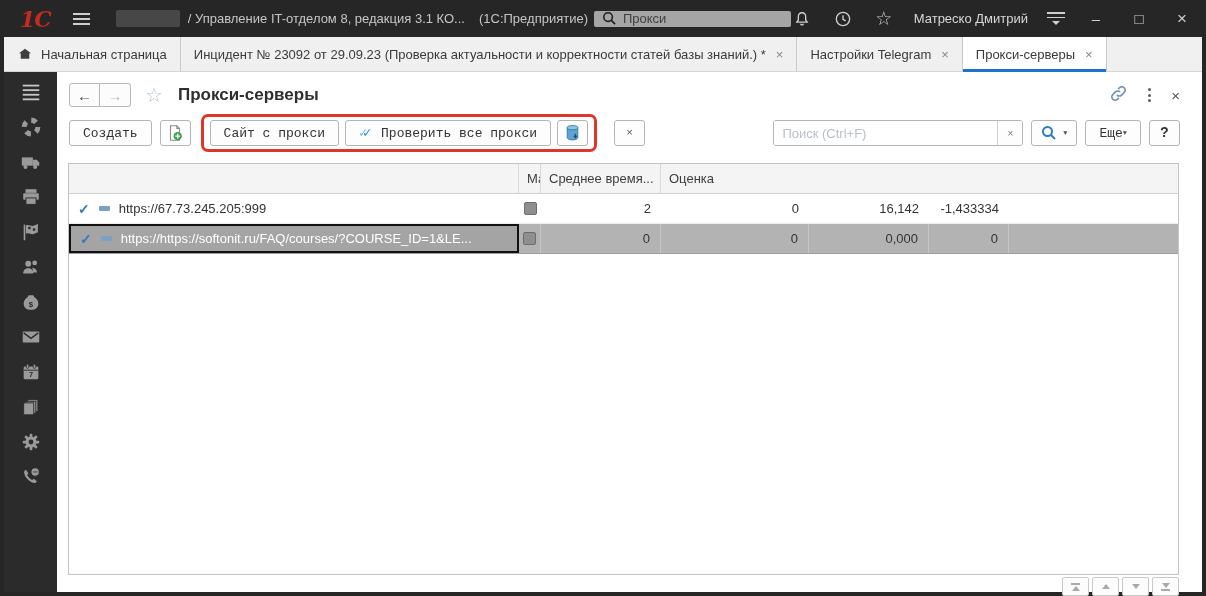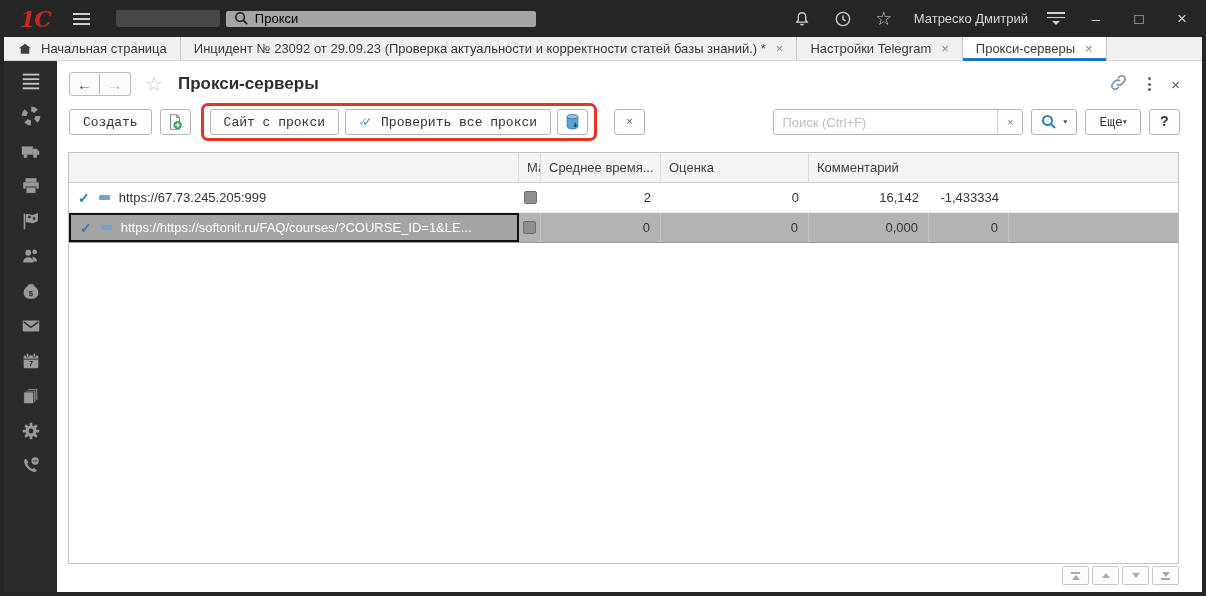--- a/index.html
+++ b/index.html
@@ -8,35 +8,35 @@
   .window { width:1206px; height:596px; display:flex; flex-direction:column; background:#262626; }
 
   
   .titlebar { height:37px; display:flex; align-items:center; padding:0 12px 0 0; background:#262626; flex:none; }
   .logo { color:#c5291f; font-size:22px; font-weight:bold; font-style:italic; font-family:"DejaVu Serif", serif; margin-left:20px; letter-spacing:-1px; }
   .hamburger { display:flex; flex-direction:column; gap:3px; margin-left:22px; cursor:pointer; }
   .hamburger i { display:block; width:17px; height:2px; background:#cfcfcf; }
   .redacted { width:104px; height:17px; background:#474747; border-radius:2px; margin-left:26px; }
   .app-title { color:#c6c6c6; font-size:13px; white-space:nowrap; margin-left:8px; }
   .app-mode { margin-left:14px; }
-  .gsearch { width:310px; height:16px; background:#a5a5a5; border-radius:2px; display:flex; align-items:center; padding:0 8px; gap:6px; color:#000000; font-size:13px; margin-left:6px; cursor:text; }
+  .gsearch { width:310px; height:16px; background:#a5a5a5; border-radius:2px; display:flex; align-items:center; padding:0 8px; gap:6px; color:#404040; font-size:13px; margin-left:6px; cursor:text; }
   .tb-right { margin-left:auto; display:flex; align-items:center; gap:19px; color:#cfcfcf; }
   .tb-ic { width:22px; height:22px; display:flex; align-items:center; justify-content:center; cursor:pointer; }
   .username { font-size:13px; color:#d8d8d8; white-space:nowrap; cursor:pointer; }
   .menu-arrow { display:flex; flex-direction:column; align-items:center; gap:2.5px; cursor:pointer; }
   .menu-arrow i { display:block; width:18px; height:1.8px; background:#cfcfcf; }
   .menu-arrow .tri { width:0; height:0; border-left:4px solid transparent; border-right:4px solid transparent; border-top:4.5px solid #cfcfcf; background:none; }
   .winbtn { font-size:15px; color:#cfcfcf; width:24px; text-align:center; cursor:pointer; }
   .winbtn.close { font-size:17px; }
 
   
   .frame { flex:1; display:flex; flex-direction:column; border-left:4px solid #262626; border-right:4px solid #262626; border-bottom:4px solid #262626; background:#fff; min-height:0; }
 
   
-  .tabbar { height:24px; background:#f0f0f0; display:flex; align-items:stretch; border-bottom:1px solid #d6d6d6; font-size:13px; color:#3a3a3a; flex:none; }
+  .tabbar { height:35px; background:#f0f0f0; display:flex; align-items:stretch; border-bottom:1px solid #d6d6d6; font-size:13px; color:#3a3a3a; flex:none; }
   .tab { display:flex; align-items:center; gap:8px; padding:0 13px; border-right:1px solid #c9c9c9; position:relative; white-space:nowrap; cursor:pointer; }
   .tab.active { background:#fff; }
   .tab.active::after { content:""; position:absolute; left:0; right:0; bottom:-1px; height:3px; background:#1b74c5; }
   .tab-close { color:#878787; font-size:13px; margin-left:2px; cursor:pointer; }
 
   
   .body-row { flex:1; display:flex; background:#fff; min-height:0; }
   .sidebar { width:53px; background:#2b2b2b; display:flex; flex-direction:column; align-items:center; padding-top:8px; gap:11px; flex:none; }
   .sb-icon { width:24px; height:24px; display:flex; align-items:center; justify-content:center; cursor:pointer; }
 
@@ -111,20 +111,23 @@
 <div class="window">
 
   <div class="titlebar">
     <div class="logo">1С</div>
     <div class="hamburger">
         <i></i>
         <i></i>
         <i></i>
       </div>
     <div class="redacted"></div>
+    <div class="app-title">
+      <span>/ Управление IT-отделом 8, редакция 3.1 КО...</span><span class="app-mode">(1С:Предприятие)</span>
+    </div>
     <div class="gsearch">
       <svg width="15" height="15" viewBox="0 0 16 16">
           <circle cx="6.5" cy="6.5" r="4.6" fill="none" stroke="#1c1c1c" stroke-width="1.6"></circle>
           <line x1="10" y1="10" x2="14" y2="14" stroke="#1c1c1c" stroke-width="1.6"></line>
         </svg>
       <span>Прокси</span>
     </div>
     <div class="tb-right">
       <span class="tb-ic">
         <svg width="20" height="20" viewBox="0 0 24 24">
@@ -353,23 +356,20 @@
               </div>
             <div class="th">
                 <span>Матреско</span>
               </div>
             <div class="th">
                 <span>Среднее время...</span>
               </div>
             <div class="th">
                 <span>Оценка</span>
               </div>
-            <div class="th">
-                <span>Комментарий</span>
-              </div>
           </div>
 
           <div class="trow tr">
             <div class="td name-cell">
               <span class="check">✓</span>
               <span class="dash"></span>
               <span class="url">https://67.73.245.205:999</span>
             </div>
             <div class="td cb-cell">
                 <span class="cb"></span>

